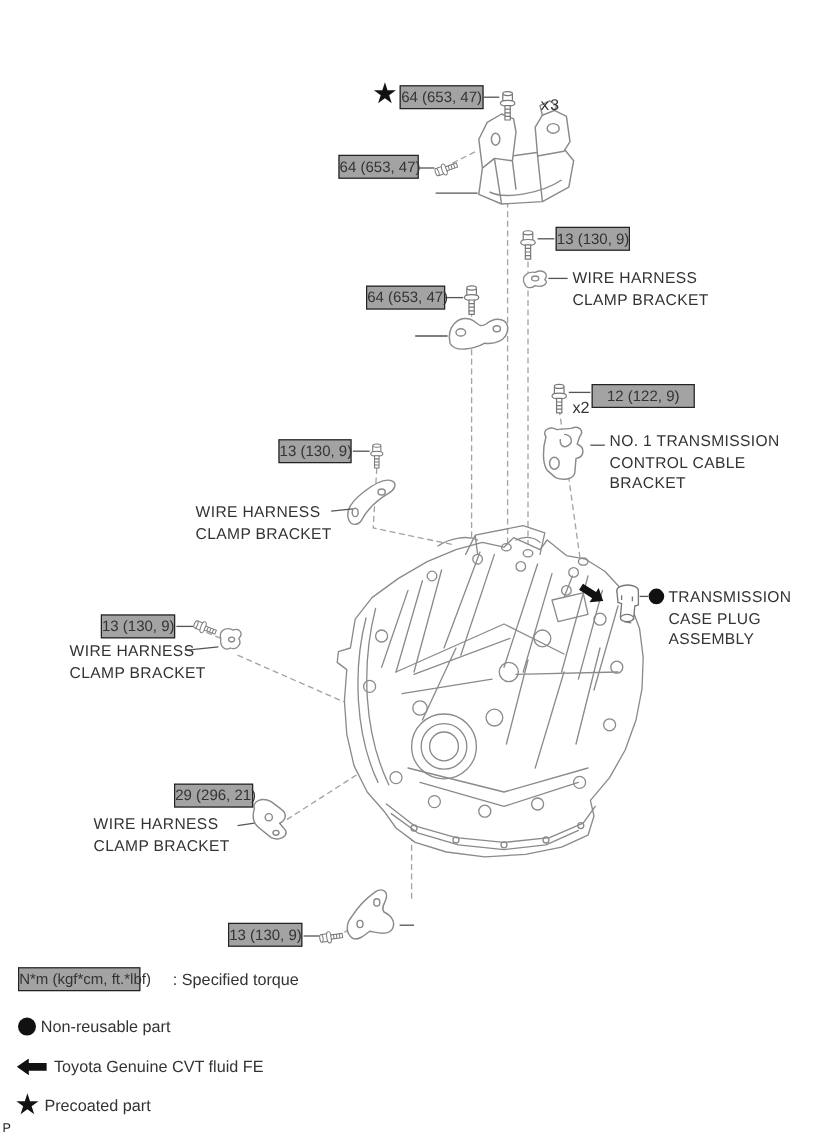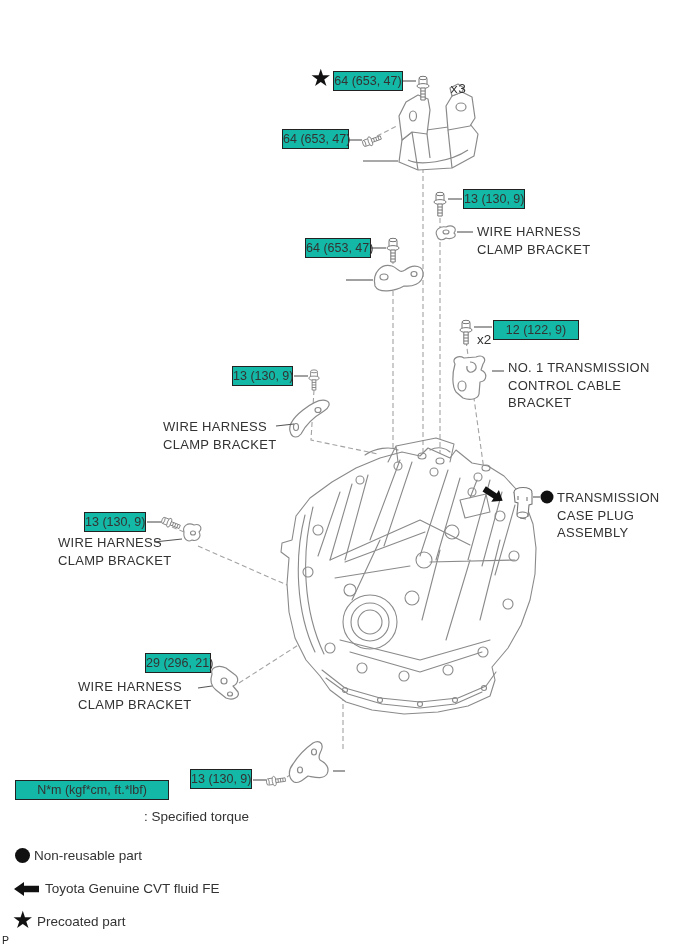--- a/index.html
+++ b/index.html
@@ -1,19 +1,19 @@
 <!DOCTYPE html>
 <html><head>
 <meta charset="utf-8">
 <style>
   html,body{margin:0;padding:0;background:#fff;}
   #page{position:relative;width:690px;height:952px;background:#ffffff;overflow:hidden;
         font-family:"Liberation Sans",sans-serif;color:#333;}
   #art{position:absolute;left:0;top:0;}
-  .tq{position:absolute;border:1.6px solid #222;background:#14b8a6;color:#333;
+  .tq{position:absolute;border:1.6px solid #222;background:#a3a3a3;color:#333;
       font-size:12.5px;line-height:15px;text-align:center;padding:2px 0 1px 0;
       box-sizing:border-box;white-space:nowrap;}
   .lbl{position:absolute;color:#333;font-size:13px;line-height:17.5px;
        letter-spacing:.3px;white-space:nowrap;}
   .qty{position:absolute;color:#333;font-size:13.5px;white-space:nowrap;}
   .star{position:absolute;color:#111;font-size:24px;line-height:1;
         font-family:"DejaVu Sans",sans-serif;}
   .legend-text{position:absolute;color:#333;font-size:13.5px;white-space:nowrap;}
   .dot{position:absolute;width:15px;height:15px;border-radius:50%;background:#111;}
   .pmark{position:absolute;font-size:10.5px;color:#222;}
@@ -249,21 +249,21 @@
     <div>CLAMP BRACKET</div>
   </div>
 
   <div class="lbl" style="left:557px;top:489px;">
     <div>TRANSMISSION</div>
     <div>CASE PLUG</div>
     <div>ASSEMBLY</div>
   </div>
 
 
-  <div class="tq" style="left:15px;top:780px;width:154px;">N*m (kgf*cm, ft.*lbf)</div>
+  <div class="tq" style="left:15px;top:806px;width:102px;">N*m (kgf*cm, ft.*lbf)</div>
   <div class="legend-text" style="left:144px;top:809px;">: Specified torque</div>
 
   <div class="dot" style="left:15px;top:848px;"></div>
   <div class="legend-text" style="left:34px;top:848px;">Non-reusable part</div>
 
   <svg style="position:absolute;left:14px;top:882px;" width="25" height="14" viewBox="0 0 25 14">
     <path d="M0,7 L10,0 L10,3.8 L25,3.8 L25,10.2 L10,10.2 L10,14 Z" fill="#111"></path>
   </svg>
   <div class="legend-text" style="left:45px;top:881px;">Toyota Genuine CVT fluid FE</div>
 

